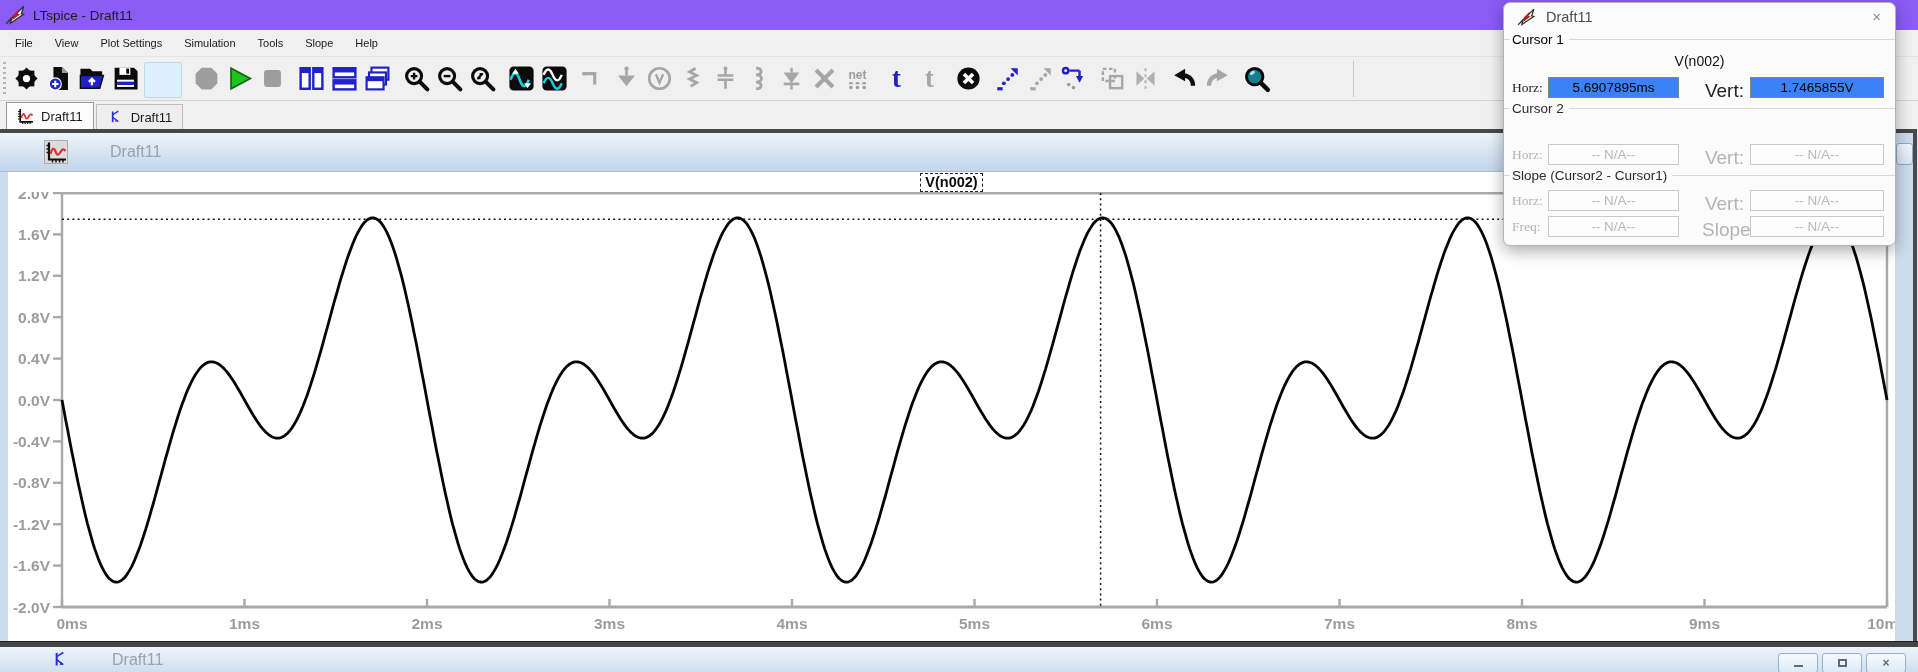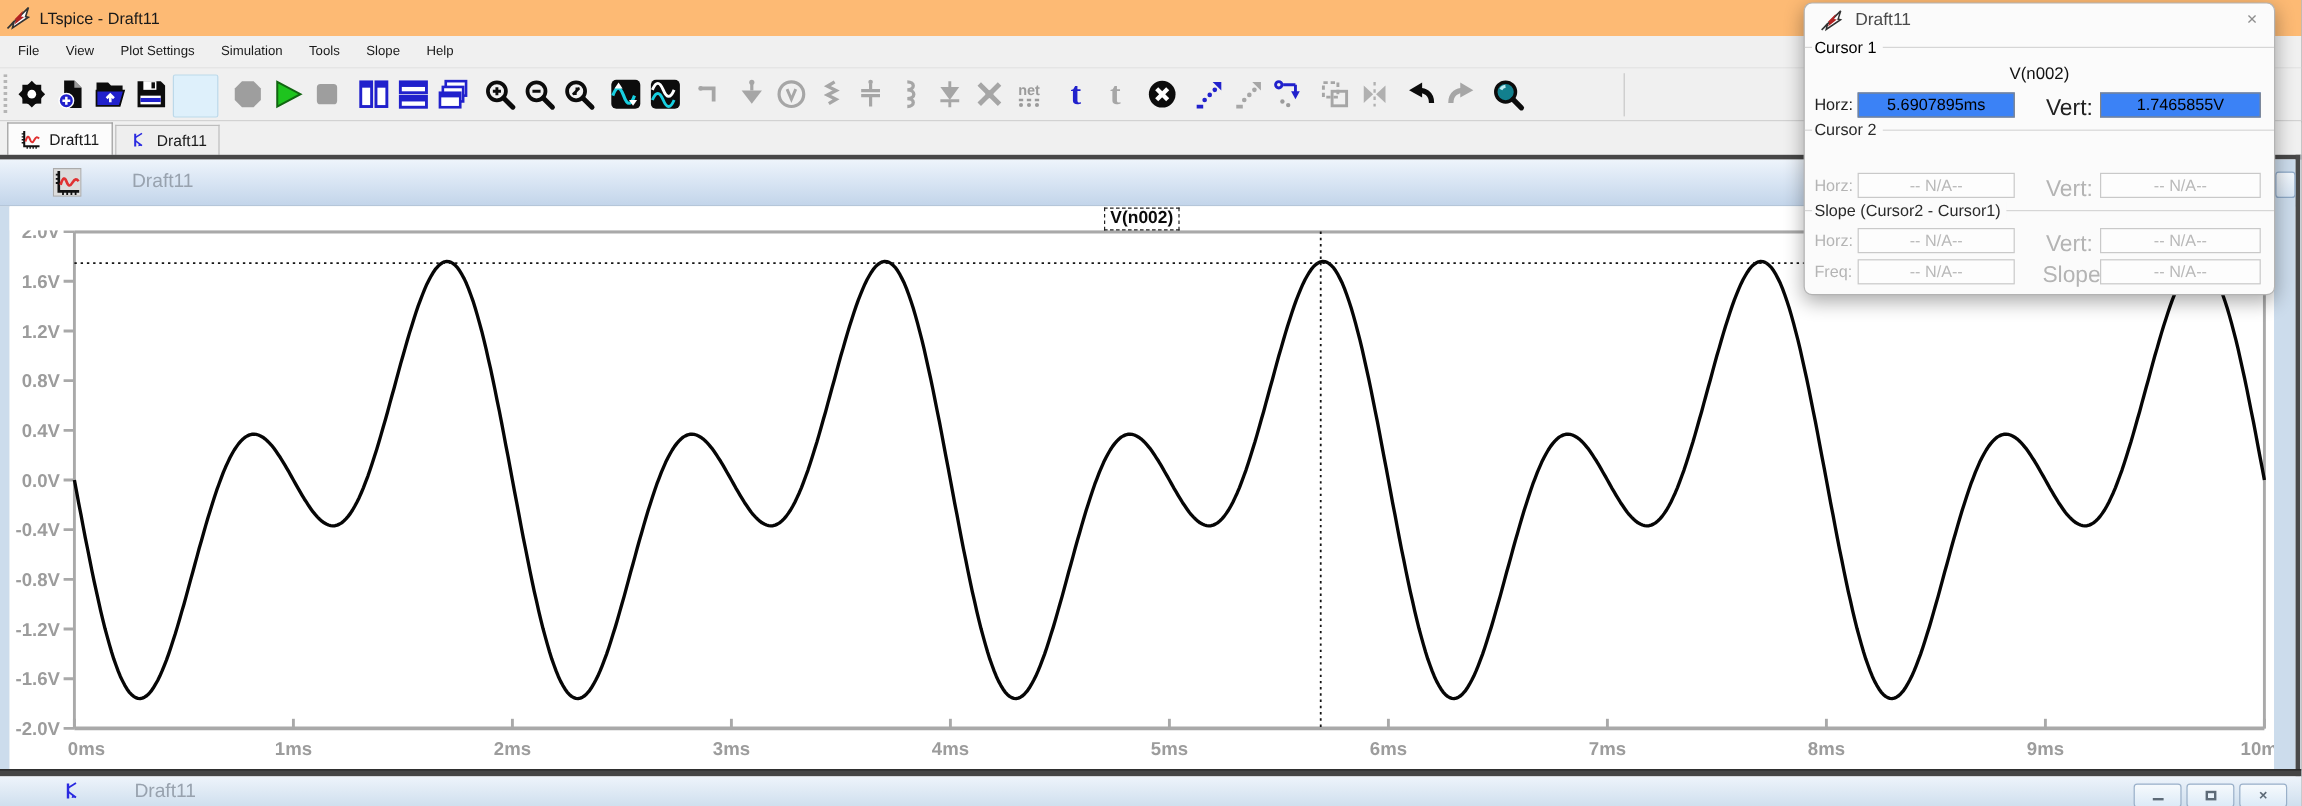--- a/index.html
+++ b/index.html
@@ -1,19 +1,19 @@
 <!DOCTYPE html>
 <html><head>
 <meta charset="utf-8">
 <style>
   html,body{margin:0;padding:0;background:#888;}
   .screen{position:relative;width:1918px;height:672px;background:#f0f0f0;overflow:hidden;
           font-family:"Liberation Sans",sans-serif;-webkit-font-smoothing:antialiased;}
   
-  .titlebar{position:absolute;left:0;top:0;width:100%;height:30px;background:#fdba74;
+  .titlebar{position:absolute;left:0;top:0;width:100%;height:30px;background:#8b5cf6;
             display:flex;align-items:center;}
   .titlebar .app-logo{margin-left:4px;width:22px;height:22px;}
   .titlebar .t-text{margin-left:7px;font-size:13.5px;color:#1a1a1a;}
   .menubar{position:absolute;left:0;top:30px;width:100%;height:26px;background:#f0f0f0;
            display:flex;align-items:center;padding-left:4px;box-sizing:border-box;}
   .menu-item{padding:3px 11px;font-size:11px;color:#1a1a1a;cursor:default;}
   .toolbar{position:absolute;left:0;top:56px;width:100%;height:45px;background:#f0f0f0;
            border-top:1px solid #e3e3e3;border-bottom:1px solid #d2d2d2;box-sizing:border-box;
            display:flex;align-items:center;}
   .tb-handle{width:3px;height:34px;margin:0 4px 0 3px;
@@ -69,21 +69,21 @@
        font-size:13.5px;color:#222;}
   .dlg-titlebar{position:absolute;left:0;top:0;width:100%;height:28px;display:flex;align-items:center;}
   .dlg-titlebar svg{margin-left:12px;width:20px;height:20px;}
   .dlg-titlebar .d-text{margin-left:10px;font-size:14.5px;color:#4a4a4a;}
   .dlg-close{position:absolute;right:14px;top:5px;font-size:15px;color:#8d8d8d;cursor:default;}
   .grp{position:absolute;left:0;width:100%;border-top:1px solid #d6d6d6;}
   .grp-label{position:absolute;left:6px;top:0;transform:translateY(-55%);background:#fbfbfb;
        padding:0 5px 0 2px;font-size:13.5px;color:#000000;white-space:nowrap;}
   .trace-name{position:absolute;left:0;top:13px;width:100%;text-align:center;font-size:14px;color:#111;}
   .fld-row{position:absolute;left:0;width:100%;height:21px;}
-  .f-label{position:absolute;left:8px;top:3px;font-size:13.5px;color:#222;}
+  .f-label{position:absolute;left:8px;top:3px;font-size:13.5px;color:#222;font-family:Liberation Serif, serif;}
   .f-label2{position:absolute;left:198px;top:3px;width:42px;text-align:right;font-size:19px;color:#222;}
   .f-box{position:absolute;top:0;height:21px;background:#3b82f6;border:1px solid #848484;box-sizing:border-box;
        text-align:center;font-size:13.5px;line-height:19px;color:#000;}
   .f-box.b1{left:44px;width:131px;}
   .f-box.b2{left:246px;width:134px;}
   .dis .f-label,.dis .f-label2{color:#b4b4b4;}
   .dis .f-box{border-color:#c9c9c9;color:#b9b9b9;background:#fdfdfd;}
 </style>
 </head>
 <body>

